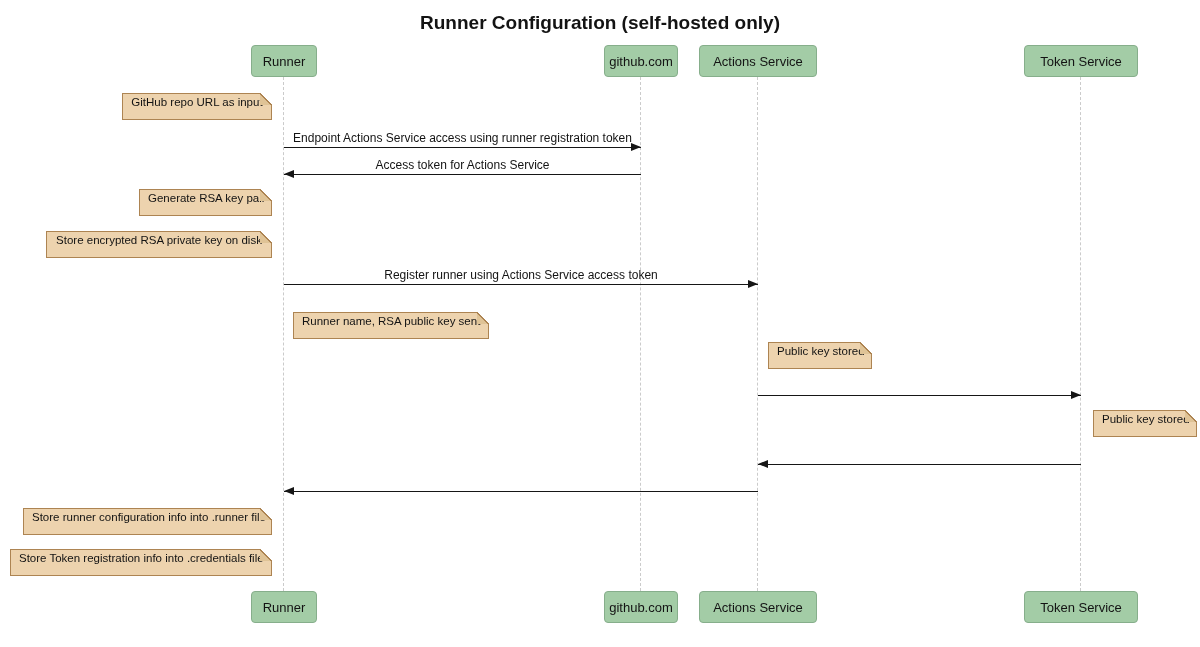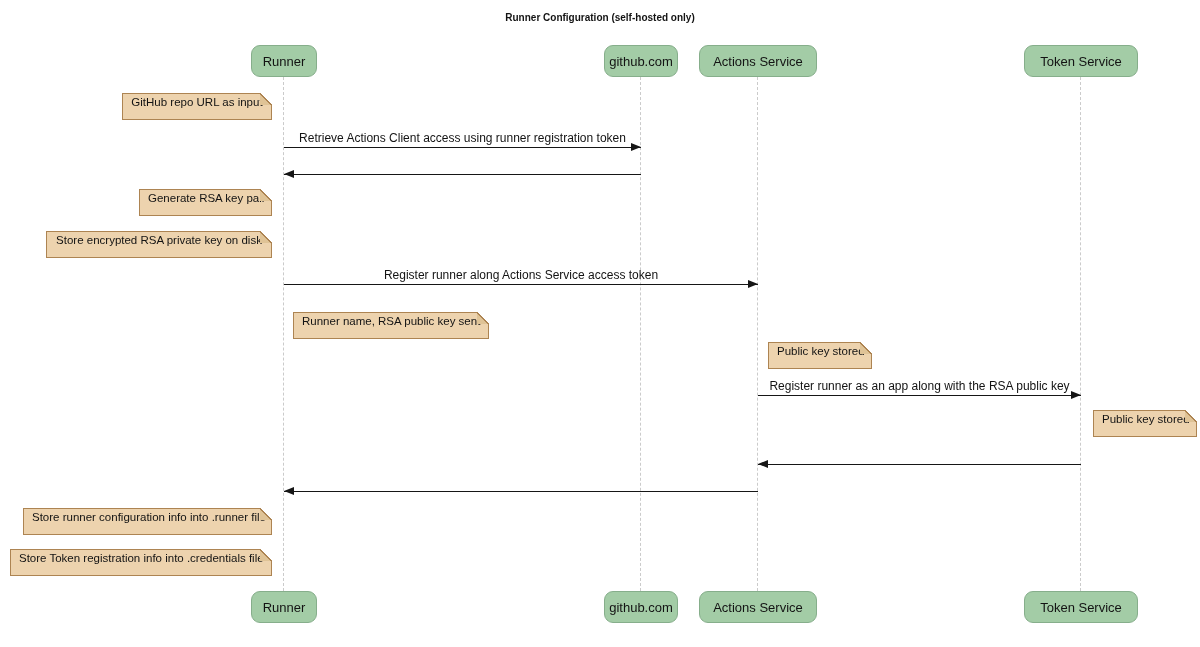--- a/index.html
+++ b/index.html
@@ -9,26 +9,26 @@
     --note-border:#AD8452;
     --note-fold:#DFC396;
     --lifeline:#CBCBCB;
     --arrow:#161616;
     --text:#131313;
     --background:#FFFFFF;
   }
   html,body{margin:0;padding:0;}
   body{background:var(--background);font-family:"Liberation Sans",sans-serif;color:var(--text);}
   .stage{position:relative;width:1200px;height:647px;background:var(--background);overflow:hidden;}
-  .title{position:absolute;left:0;right:0;top:12px;text-align:center;font-size:10px;font-weight:bold;}
+  .title{position:absolute;left:0;right:0;top:12px;text-align:center;font-size:19px;font-weight:bold;}
   .lifeline{position:absolute;top:77px;height:514px;width:0;border-left:1px dashed var(--lifeline);}
   .participant{
     position:absolute;height:32px;line-height:32px;box-sizing:border-box;
     background:var(--participant-fill);border:1px solid var(--participant-border);
-    border-radius:9px;text-align:center;font-size:13px;white-space:nowrap;
+    border-radius:4px;text-align:center;font-size:13px;white-space:nowrap;
   }
   .msg-label{position:absolute;text-align:center;font-size:12px;white-space:nowrap;height:15px;line-height:15px;}
   .msg-line{position:absolute;height:0;border-top:1px solid var(--arrow);}
   .arr{position:absolute;width:0;height:0;border-top:4px solid transparent;border-bottom:4px solid transparent;}
   .arr.right{border-left:10px solid var(--arrow);}
   .arr.left{border-right:10px solid var(--arrow);}
   .note{
     position:absolute;box-sizing:border-box;height:27px;line-height:16px;padding:0 8px;
     background:var(--note-fill);border:1px solid var(--note-border);
     font-size:11.5px;text-align:center;white-space:nowrap;
@@ -56,32 +56,32 @@
   <div class="participant" style="left:251px;top:45px;width:66px">Runner</div>
   <div class="participant" style="left:604px;top:45px;width:74px">github.com</div>
   <div class="participant" style="left:699px;top:45px;width:118px">Actions Service</div>
   <div class="participant" style="left:1024px;top:45px;width:114px">Token Service</div>
 
   <div class="participant" style="left:251px;top:591px;width:66px">Runner</div>
   <div class="participant" style="left:604px;top:591px;width:74px">github.com</div>
   <div class="participant" style="left:699px;top:591px;width:118px">Actions Service</div>
   <div class="participant" style="left:1024px;top:591px;width:114px">Token Service</div>
 
-  <div class="msg-label" style="left:284px;top:131px;width:357px">Retrieve Actions Client access using runner registration token</div>
+  <div class="msg-label" style="left:284px;top:131px;width:357px">Endpoint Actions Service access using runner registration token</div>
   <div class="msg-line" style="left:284px;top:147px;width:357px"></div>
   <div class="arr right" style="left:631px;top:143px"></div>
 
+  <div class="msg-label" style="left:284px;top:158px;width:357px">Access token for Actions Service</div>
   <div class="msg-line" style="left:284px;top:174px;width:357px"></div>
   <div class="arr left" style="left:284px;top:170px"></div>
 
-  <div class="msg-label" style="left:284px;top:268px;width:474px">Register runner along Actions Service access token</div>
+  <div class="msg-label" style="left:284px;top:268px;width:474px">Register runner using Actions Service access token</div>
   <div class="msg-line" style="left:284px;top:284px;width:474px"></div>
   <div class="arr right" style="left:748px;top:280px"></div>
 
-  <div class="msg-label" style="left:758px;top:379px;width:323px">Register runner as an app along with the RSA public key</div>
   <div class="msg-line" style="left:758px;top:395px;width:323px"></div>
   <div class="arr right" style="left:1071px;top:391px"></div>
 
   <div class="msg-line" style="left:758px;top:464px;width:323px"></div>
   <div class="arr left" style="left:758px;top:460px"></div>
 
   <div class="msg-line" style="left:284px;top:491px;width:474px"></div>
   <div class="arr left" style="left:284px;top:487px"></div>
 
   <div class="note" style="left:122px;top:93px;width:150px">GitHub repo URL as input</div>

